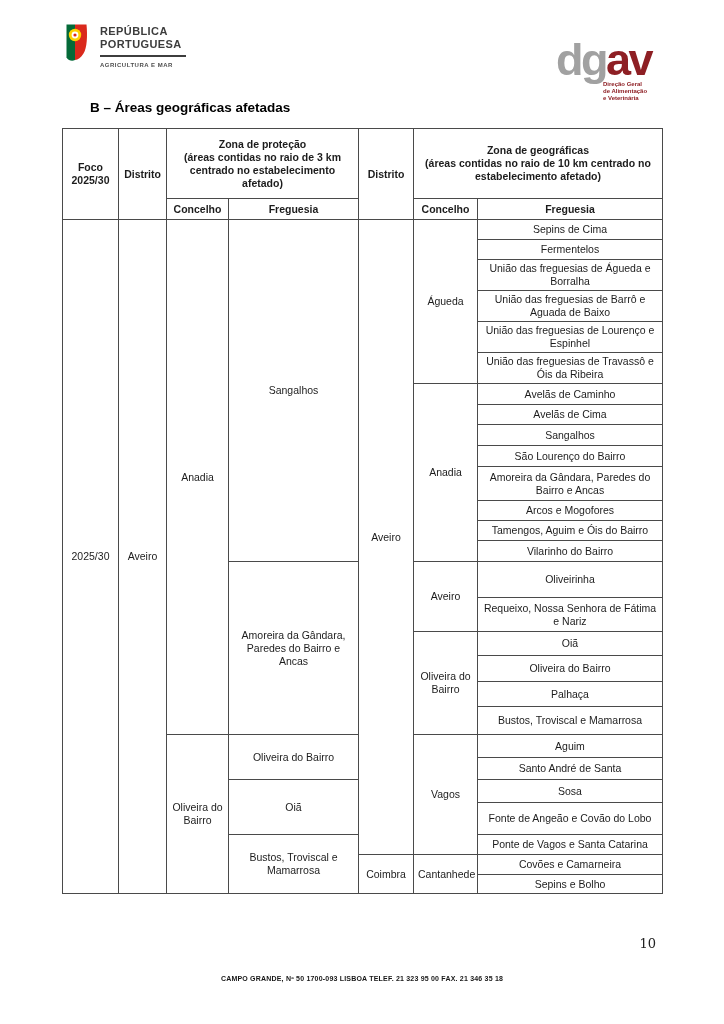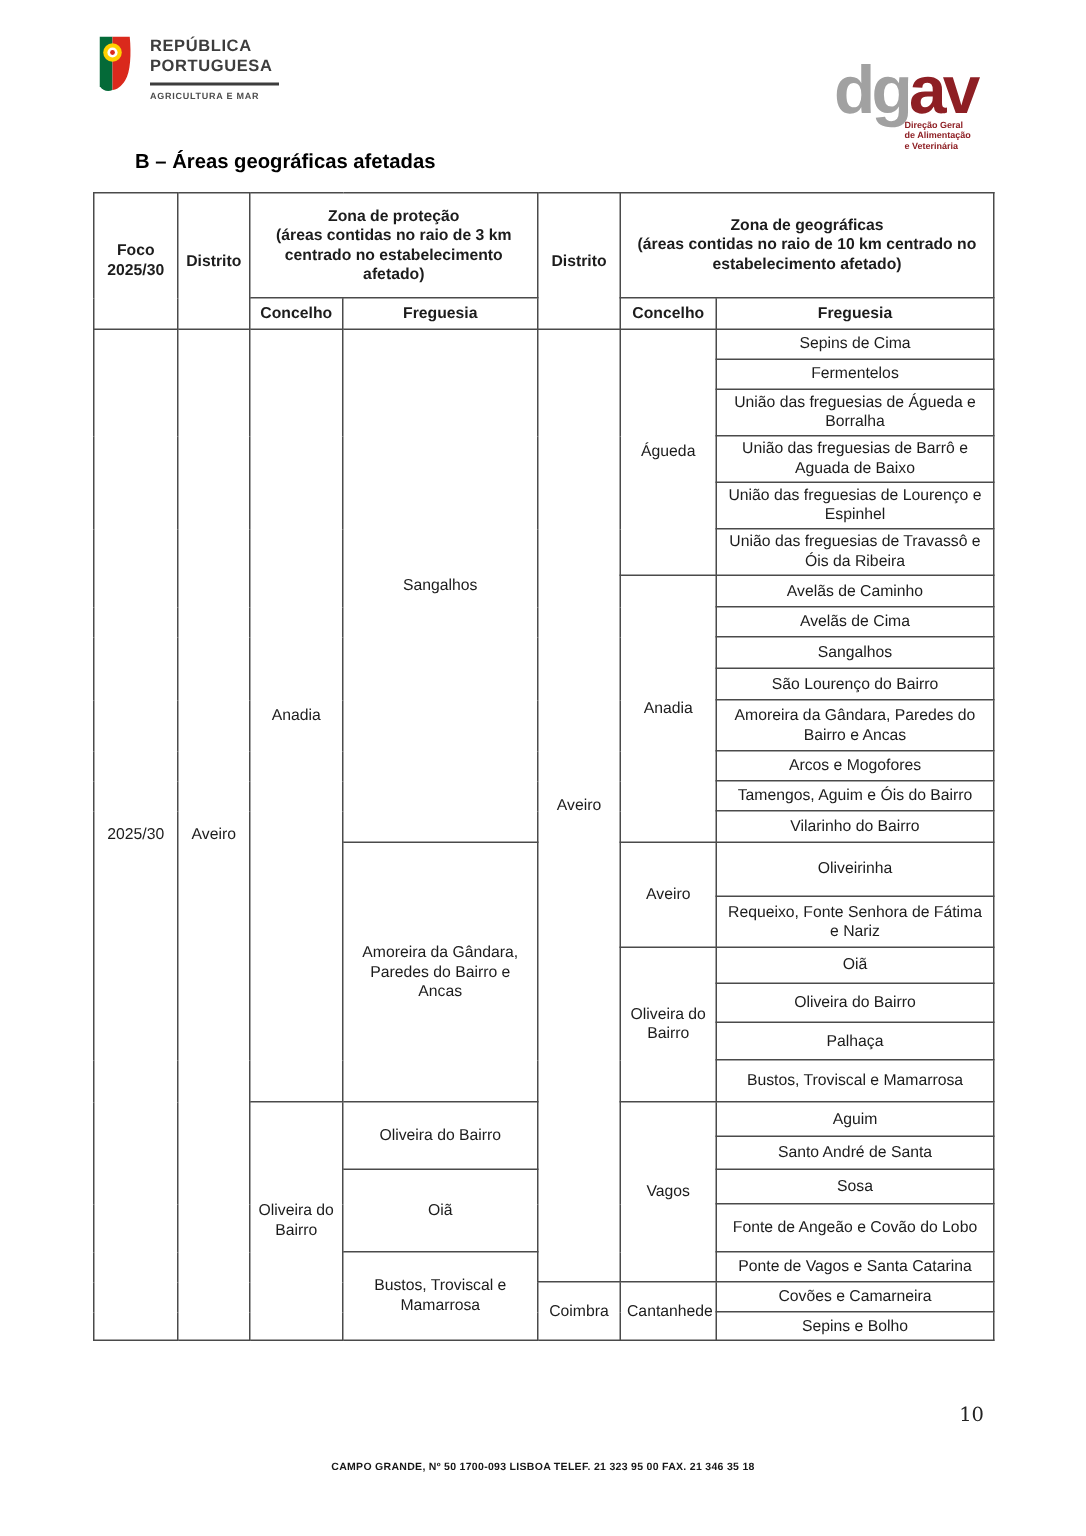--- a/index.html
+++ b/index.html
@@ -167,21 +167,21 @@
       </tr>
       <tr style="height: 21px;">
         <td>Vilarinho do Bairro</td>
       </tr>
       <tr style="height: 36px;">
         <td rowspan="6">Amoreira da Gândara, Paredes do Bairro e Ancas</td>
         <td rowspan="2">Aveiro</td>
         <td>Oliveirinha</td>
       </tr>
       <tr style="height: 34px;">
-        <td>Requeixo, Fonte Senhora de Fátima e Nariz</td>
+        <td>Requeixo, Nossa Senhora de Fátima e Nariz</td>
       </tr>
       <tr style="height: 24px;">
         <td rowspan="4">Oliveira do Bairro</td>
         <td>Oiã</td>
       </tr>
       <tr style="height: 26px;">
         <td>Oliveira do Bairro</td>
       </tr>
       <tr style="height: 25px;">
         <td>Palhaça</td>

